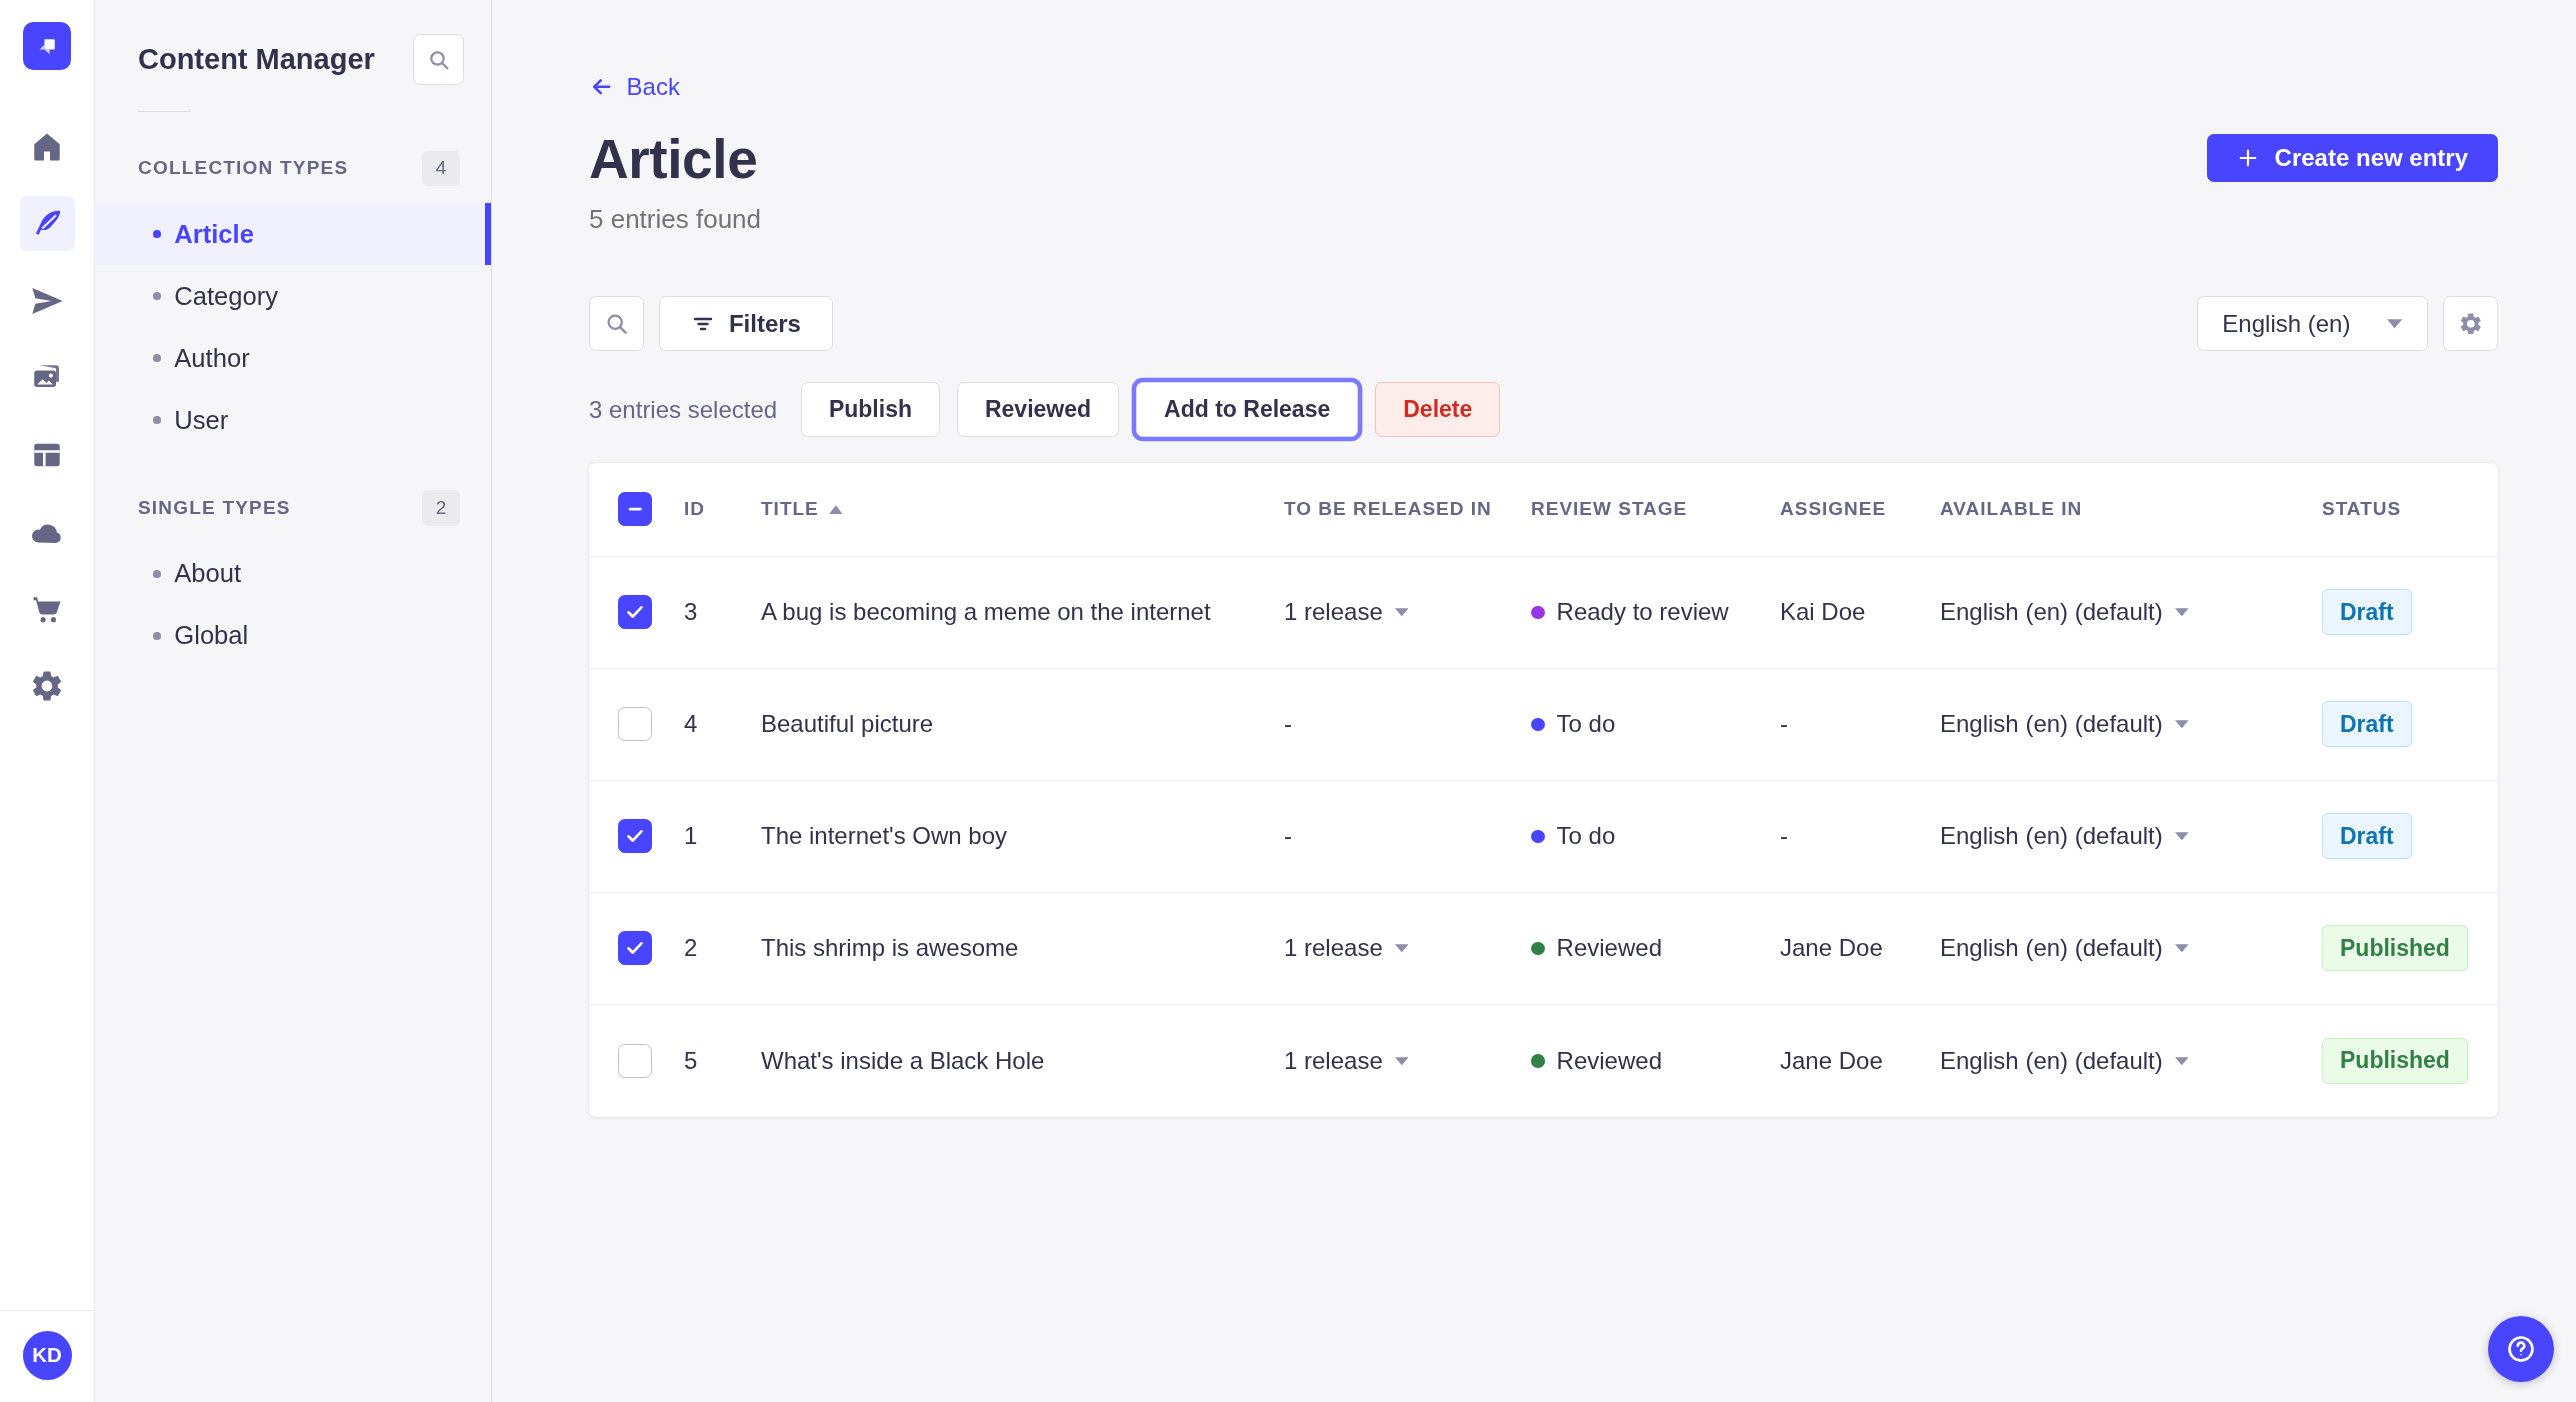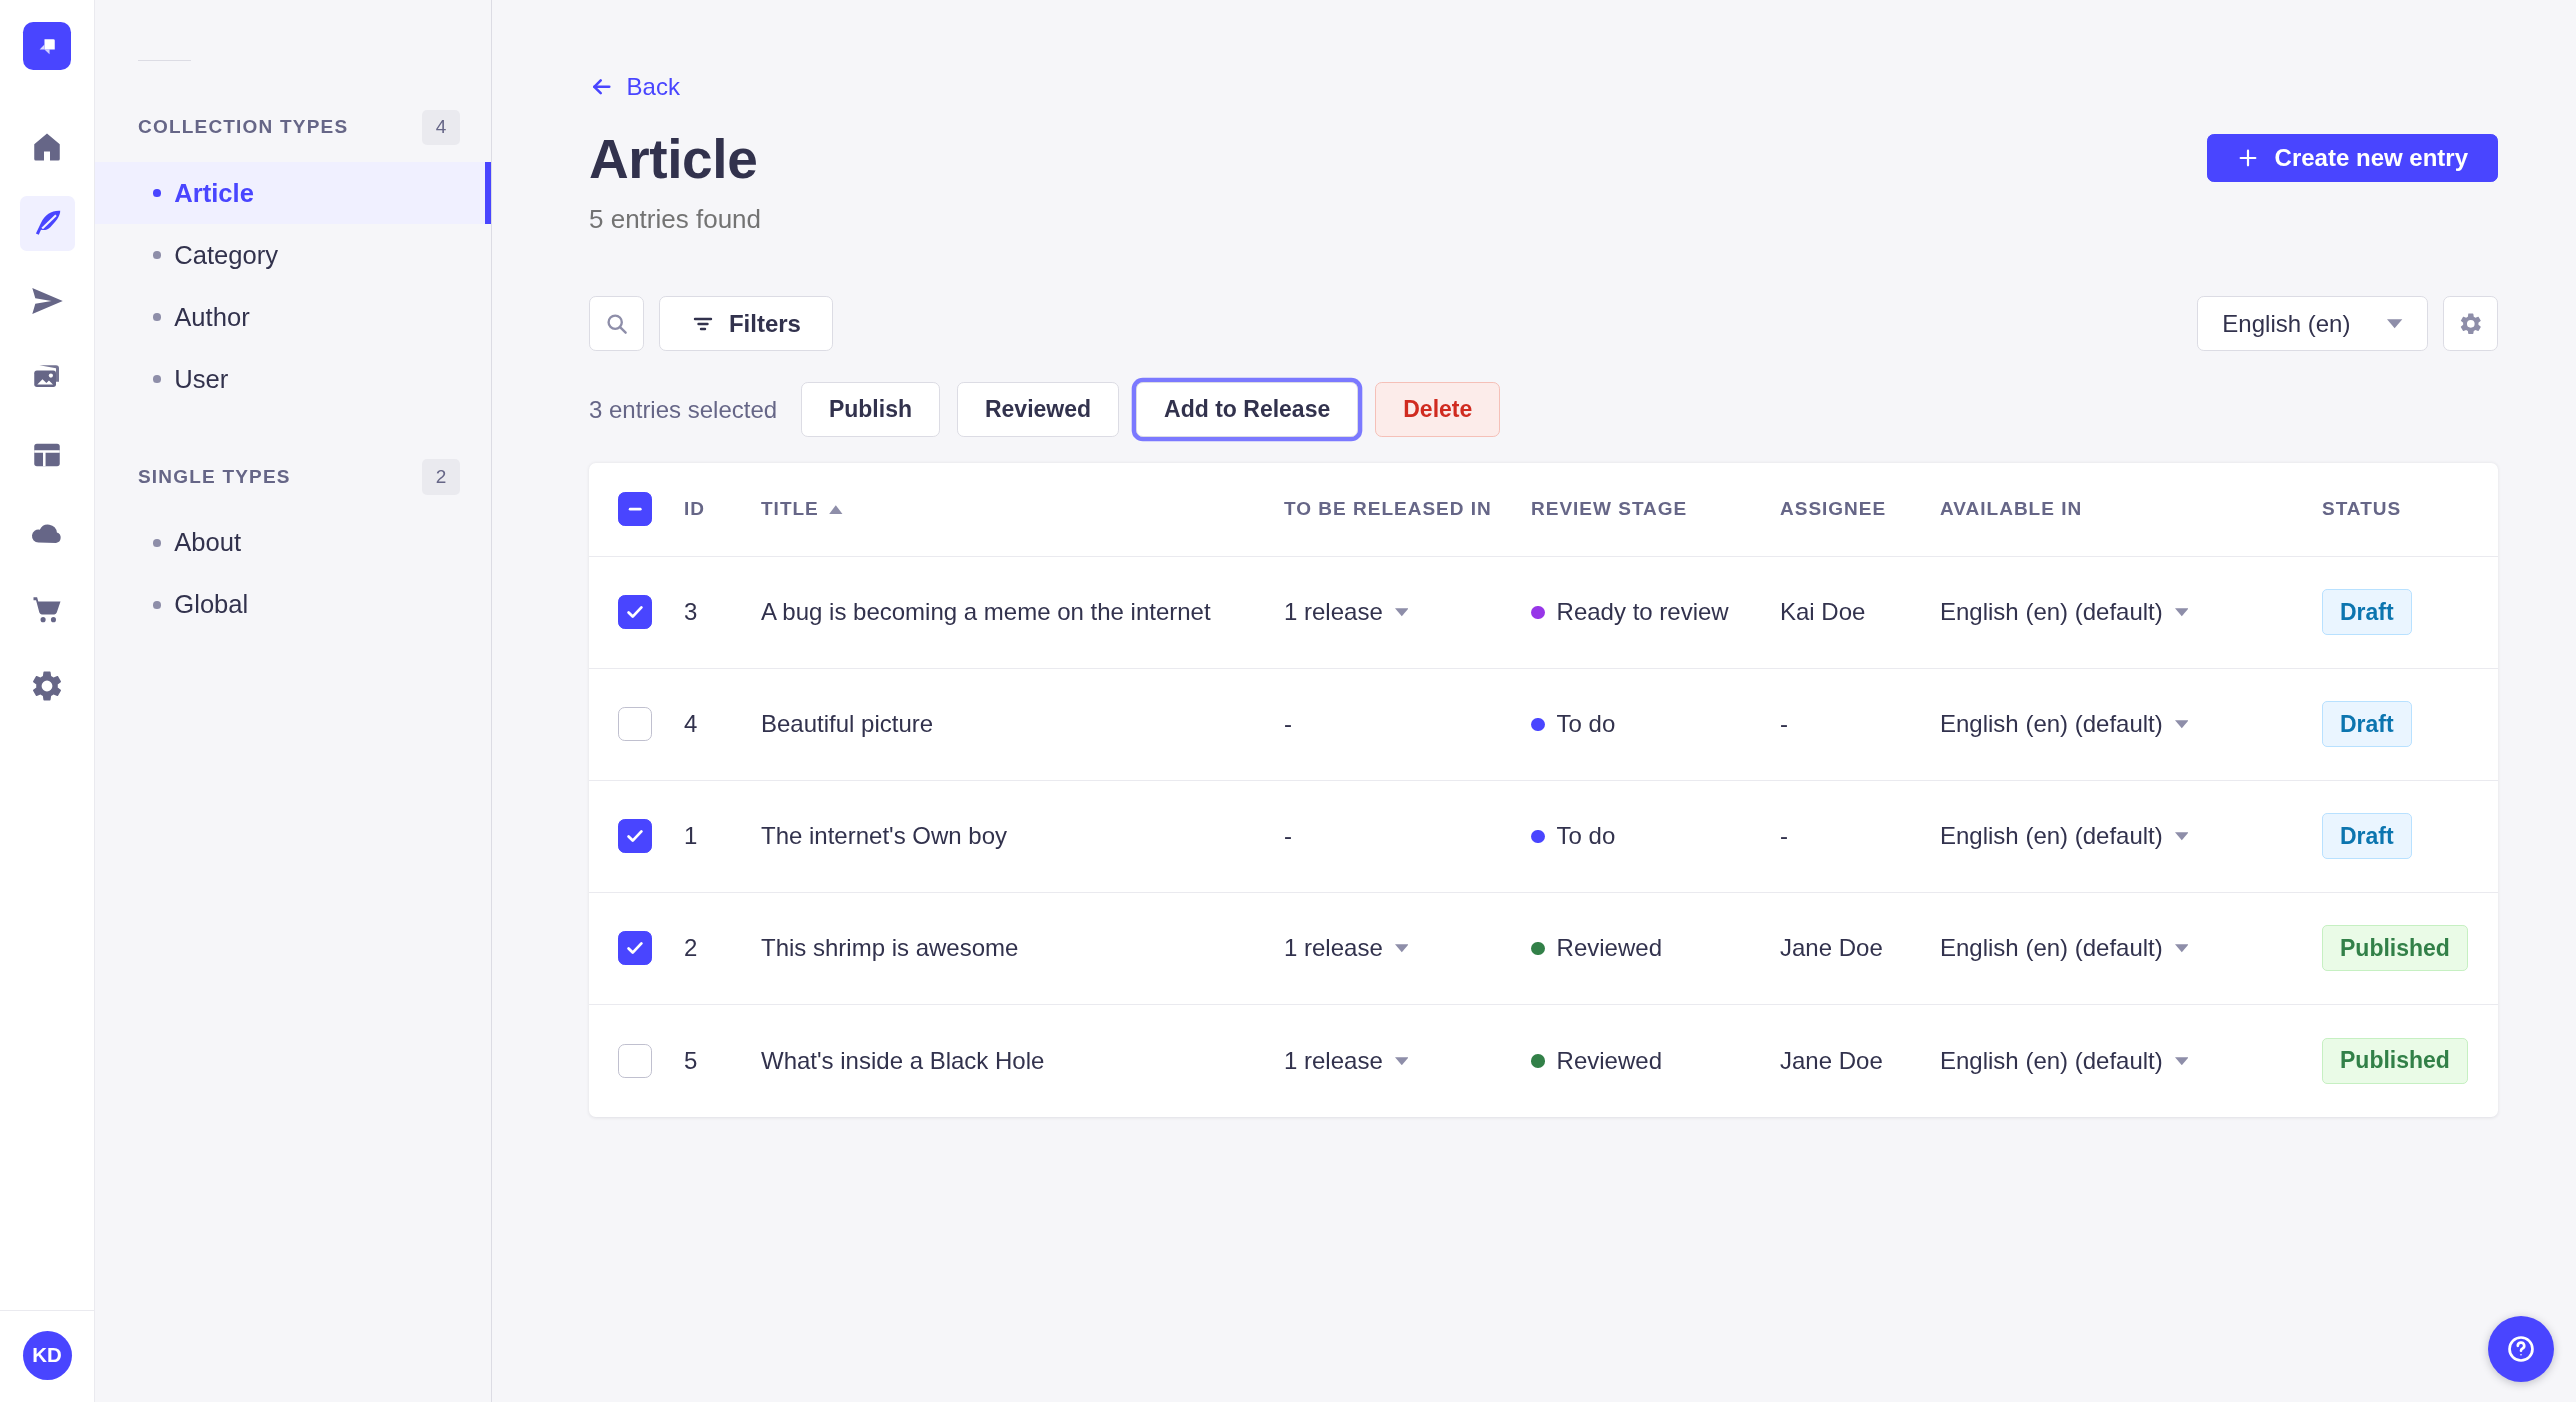--- a/index.html
+++ b/index.html
@@ -27,21 +27,21 @@
   
   .sub-nav { width:397px; background:#f6f6f9; border-right:0.9px solid #dcdce4;
     padding-top:34px; flex-shrink:0; }
   .sub-nav-head { display:flex; align-items:center; justify-content:space-between;
     padding:0 27px 0 43px; }
   .sub-nav-title { font-size:29px; font-weight:700; color:#32324d; }
   .icon-btn { background:#fff; border:0.9px solid #dcdce4; border-radius:6.8px; cursor:pointer;
     display:flex; align-items:center; justify-content:center; }
   .subnav-search { width:51px; height:51px; }
   .sub-divider { margin:25.6px 0 0 43px; width:53px; border-top:0.9px solid #dcdce4; }
-  .side-section { margin-top:49px; }
+  .side-section { margin-top:39px; }
   .side-section-head { display:flex; align-items:center; justify-content:space-between;
     padding:0 31px 0 43px; margin-bottom:17px; }
   .side-section-label { font-size:19px; font-weight:700; letter-spacing:1.2px; color:#666687; }
   .side-badge { background:#eaeaef; color:#666687; border-radius:5.1px; font-size:19px;
     padding:6.8px 13.6px; font-weight:400; }
   .side-item { position:relative; height:62px; display:flex; align-items:center;
     padding-left:58px; cursor:pointer; font-size:25.6px; color:#32324d; }
   .side-item .bullet { width:7.7px; height:7.7px; border-radius:50%; background:#8e8ea9; margin-right:13.6px; }
   .side-item.active { background:#f0f0ff; color:#4945ff; font-weight:700; }
   .side-item.active .bullet { background:#4945ff; }
@@ -166,20 +166,29 @@
           </svg>
       </button>
     </div>
     <div class="nav-foot">
       <div class="nav-divider"></div>
       <div class="avatar">KD</div>
     </div>
   </aside>
 
   <aside class="sub-nav">
+    <div class="sub-nav-head">
+      <div class="sub-nav-title">Content Manager</div>
+      <button class="icon-btn subnav-search">
+        <svg width="24" height="24" viewBox="0 0 24 24" fill="none" stroke="#8e8ea9" stroke-width="2.2">
+            <circle cx="10.5" cy="10.5" r="6.2"></circle>
+            <path d="m15.3 15.3 5 5" stroke-linecap="round"></path>
+          </svg>
+      </button>
+    </div>
     <div class="sub-divider"></div>
     <div>
         <div class="side-section">
           <div class="side-section-head">
             <span class="side-section-label">COLLECTION TYPES</span>
             <span class="side-badge">4</span>
           </div>
           <div class="side-item active">
             <span class="bullet"></span>
             <span>Article</span>

